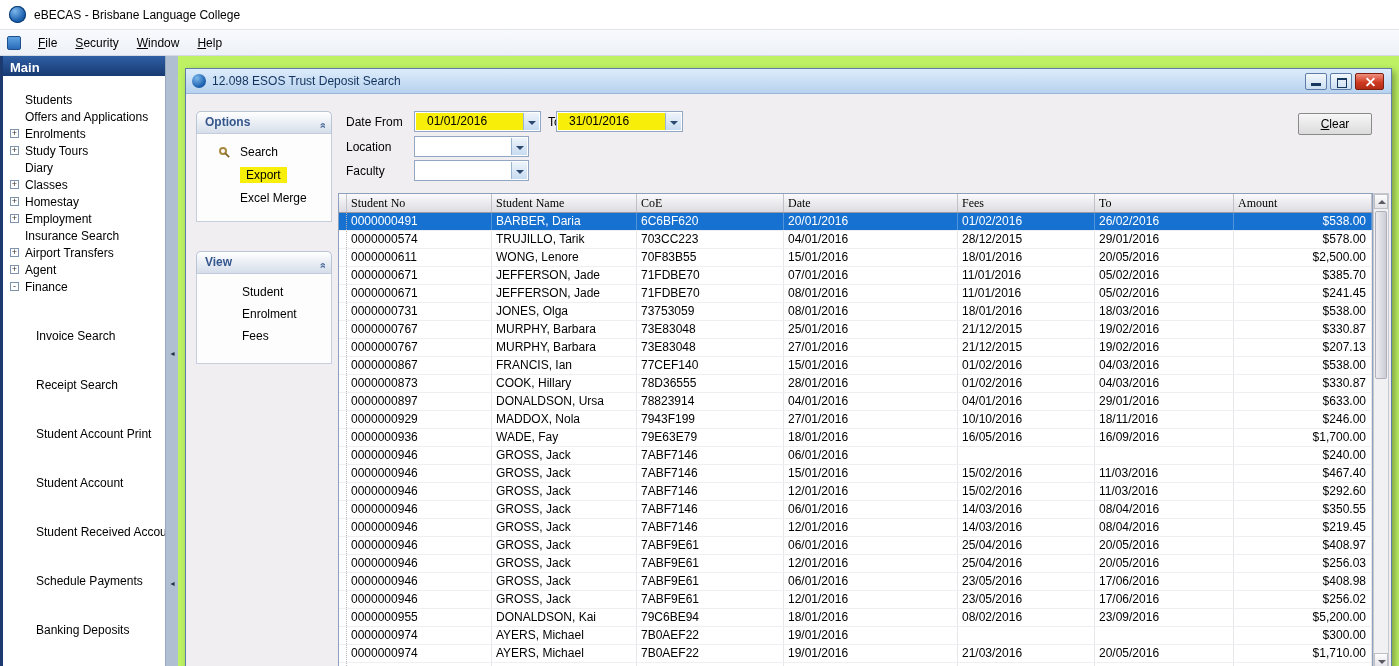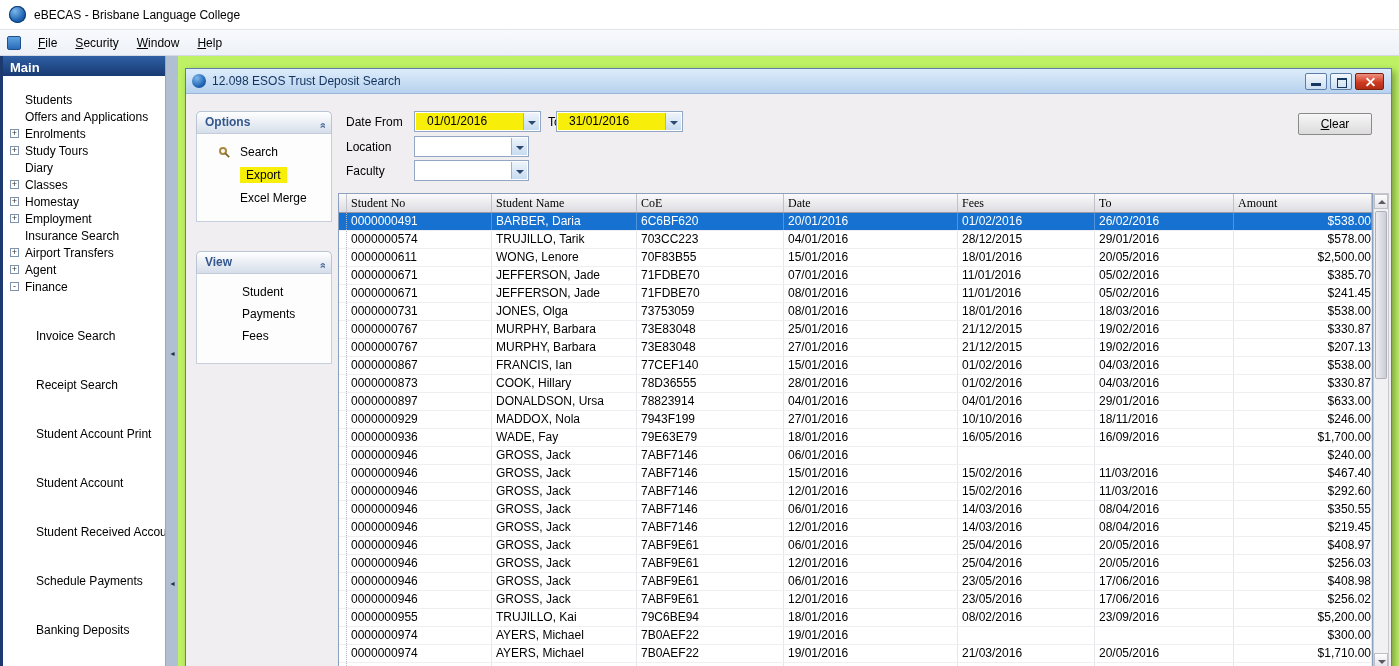--- a/index.html
+++ b/index.html
@@ -119,21 +119,21 @@
     border:1px solid #8aa0bc; background:#fff; overflow:hidden; }
   .grid-header { display:flex; height:19px; background:linear-gradient(#fbfbfc,#dbdbe1);
     border-bottom:1px solid #9a9aa2; }
   .gh-spacer { width:8px; flex:none; border-right:1px solid #c4c4cc; }
   .gh-cell { flex:none; padding-left:4px; line-height:18px; border-right:1px solid #c0c0c8;
     white-space:nowrap; overflow:hidden; cursor:default;font-family:Liberation Serif, serif; }
   .g-row { display:flex; height:18px; border-bottom:1px solid #efeff2; background:#fff; }
   .g-ind { width:8px; flex:none; border-right:1px dotted #b5b5bd; }
   .g-cell { flex:none; padding-left:4px; line-height:17px; border-right:1px solid #e7e7eb;
     white-space:nowrap; overflow:hidden; }
-  .g-cell.num { text-align:right; padding-left:0; }
+  .g-cell.num { text-align:right; padding-right:5px; padding-left:0; }
   .g-row.selected { background:#1771d1; color:#fff; }
   .g-row.selected .g-cell { border-right-color:rgba(255,255,255,.25); }
   .g-row.selected .g-ind { background:#1771d1; }
   .col0 { width:145px; } .col1 { width:145px; } .col2 { width:147px; }
   .col3 { width:174px; } .col4 { width:137px; } .col5 { width:139px; } .col6 { width:138px; }
 
   .vscroll { position:absolute; left:1187px; top:98px; width:16px; height:476px;
     background:#f1f0f3; border:1px solid #c8c8cf; }
   .vs-btn { position:absolute; left:0; width:14px; height:15px;
     background:linear-gradient(#fdfdfd,#e2e2e8); border:1px solid #bfbfc8; }
@@ -231,21 +231,21 @@
           </div>
         </div>
 
         <div class="taskbox box-view">
           <div class="tb-header">
             <span>View</span>
             <span class="tb-chevron"></span>
           </div>
           <div class="tb-body">
             <div class="view-item">Student</div>
-            <div class="view-item">Payments</div>
+            <div class="view-item">Enrolment</div>
             <div class="view-item">Fees</div>
           </div>
         </div>
 
         <span class="lbl lbl-datefrom">Date From</span>
         <div class="combo combo-datefrom yellow">
           <span class="val">01/01/2016</span>
           <span class="drop"></span>
         </div>
         <span class="lbl lbl-to">To</span>
@@ -493,21 +493,21 @@
                 <div class="g-cell col1">GROSS, Jack</div>
                 <div class="g-cell col2">7ABF9E61</div>
                 <div class="g-cell col3">12/01/2016</div>
                 <div class="g-cell col4">23/05/2016</div>
                 <div class="g-cell col5">17/06/2016</div>
                 <div class="g-cell col6 num">$256.02</div>
               </div>
               <div class="g-row">
                 <div class="g-ind"></div>
                 <div class="g-cell col0">0000000955</div>
-                <div class="g-cell col1">TRUJILLO, Kai</div>
+                <div class="g-cell col1">DONALDSON, Kai</div>
                 <div class="g-cell col2">79C6BE94</div>
                 <div class="g-cell col3">18/01/2016</div>
                 <div class="g-cell col4">08/02/2016</div>
                 <div class="g-cell col5">23/09/2016</div>
                 <div class="g-cell col6 num">$5,200.00</div>
               </div>
               <div class="g-row">
                 <div class="g-ind"></div>
                 <div class="g-cell col0">0000000974</div>
                 <div class="g-cell col1">AYERS, Michael</div>

